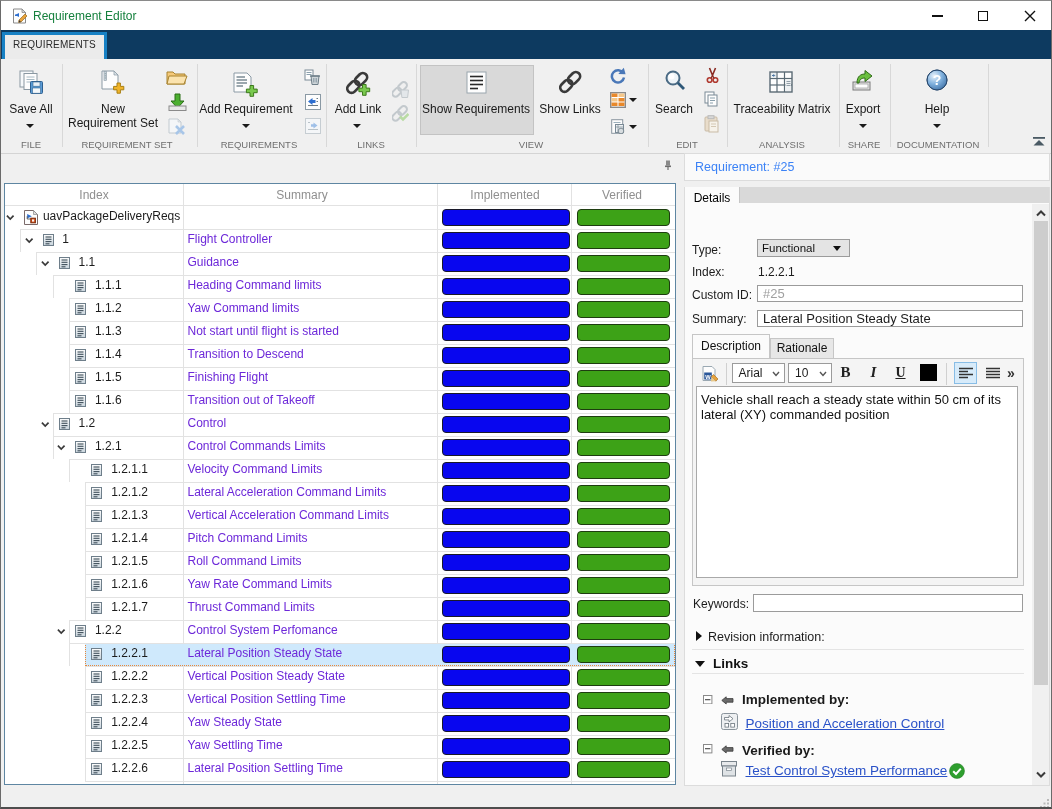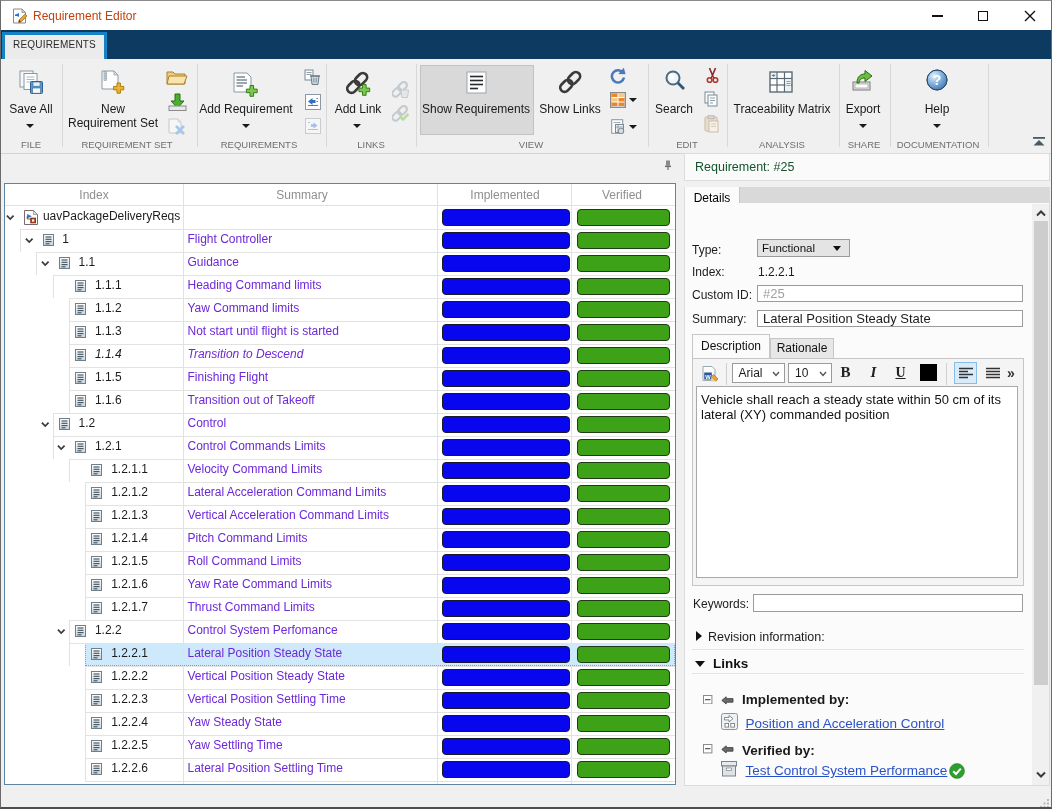--- a/index.html
+++ b/index.html
@@ -2,21 +2,21 @@
 <html><head><meta charset="utf-8"><title>Requirement Editor</title>
 <style>
 *{margin:0;padding:0;box-sizing:border-box;}
 html,body{width:1052px;height:809px;}
 body{font-family:"Liberation Sans",sans-serif;background:#fff;}
 .win{position:relative;width:1052px;height:809px;background:#f0f0f0;overflow:hidden;
      border:1px solid #6a6a6a;border-top:1px solid #8a8a8a;border-bottom:2px solid #4d4d4d;}
 .abs{position:absolute;}
 
 .titlebar{left:0;top:0;width:1050px;height:29px;background:#fff;}
-.title-text{left:32px;top:8px;font-size:12px;color:#c2410c;}
+.title-text{left:32px;top:8px;font-size:12px;color:#15803d;}
 
 .tabstrip{left:0;top:29px;width:1050px;height:29px;background:#0d3a60;}
 .activetab{left:1px;top:30.5px;width:105px;height:27.5px;background:#ebebeb;
   border:3px solid #1781c5;border-bottom:none;font-size:10px;color:#2a2a2a;
   text-align:center;line-height:19px;letter-spacing:0.2px;}
 
 .ribbon{left:0;top:58px;width:1050px;height:95px;background:#f0f0f0;border-bottom:1px solid #d4d4d4;}
 .gsep{top:5px;width:1px;height:83px;background:#d8d8d8;}
 .glabel{top:80px;font-size:9.5px;color:#6e6e6e;text-align:center;white-space:nowrap;}
 .blabel{font-size:12px;color:#1a1a1a;text-align:center;white-space:nowrap;}
@@ -30,21 +30,21 @@
 .rowline{position:absolute;top:0;height:1px;background:#e2e2e2;}
 .rowvline{position:absolute;top:0;width:1px;height:23px;background:#e2e2e2;}
 .idx{position:absolute;top:3px;font-size:12px;color:#1c1c1c;white-space:nowrap;}
 .sum{position:absolute;left:182.5px;top:3px;font-size:12px;color:#6d28d9;white-space:nowrap;}
 .chev{position:absolute;width:9px;height:9px;}
 .bluebar{position:absolute;left:437px;top:3px;width:128px;height:17px;background:#0806ef;border:1.5px solid #191929;border-radius:4px;}
 .greenbar{position:absolute;left:572px;top:3px;width:93px;height:17px;background:#3da217;border:1.5px solid #1e3d10;border-radius:4px;}
 .docicon{position:absolute;top:5px;}
 
 .reqbar{left:683px;top:152px;width:366px;height:28px;background:#fafafa;border:1px solid #dcdcdc;}
-.reqbar-t{left:10px;top:6px;font-size:12.5px;color:#14532d;}
+.reqbar-t{left:10px;top:6px;font-size:12.5px;color:#3b82f6;}
 .tabbar2{left:683px;top:186px;width:366px;height:22px;background:#d9d9d9;border-left:1px solid #dcdcdc;border-right:1px solid #dcdcdc;}
 .dettab{left:0;top:0;width:55px;height:22px;background:#fbfbfb;border-right:1px solid #c6c6c6;font-size:12px;color:#000;text-align:center;line-height:22px;}
 .rcontent{left:683px;top:202px;width:366px;height:583px;background:#fbfbfb;border:1px solid #dcdcdc;border-top:none;}
 .sechdr{position:absolute;left:7px;width:332px;height:25px;border-top:1px solid #e4e4e4;border-bottom:1px solid #e4e4e4;}
 .sechdr .tri{position:absolute;left:3px;top:9px;width:0;height:0;border-left:5px solid transparent;border-right:5px solid transparent;border-top:6px solid #111;}
 .sechdr .txt{position:absolute;left:21px;top:4px;font-size:13.5px;font-weight:bold;color:#111;}
 .flabel{position:absolute;left:7px;font-size:12px;color:#1c1c1c;}
 .finput{position:absolute;background:#fff;border:1px solid #9b9b9b;font-size:13px;color:#1c1c1c;padding:0 5px;line-height:16px;}
 .combo{position:absolute;background:#fff;border:1px solid #9b9b9b;font-size:12px;color:#1c1c1c;}
 .scroll{left:1031px;top:203px;width:17px;height:581px;background:#f0f0f0;}
@@ -420,21 +420,21 @@
           <line x1="2.5" y1="3" x2="8.5" y2="3" stroke="#3f4f5a" stroke-width="1.1"></line>
           <line x1="2.5" y1="5.3" x2="8.5" y2="5.3" stroke="#3f4f5a" stroke-width="1.1"></line>
           <line x1="2.5" y1="7.6" x2="8.5" y2="7.6" stroke="#3f4f5a" stroke-width="1.1"></line>
           <line x1="2.5" y1="9.8" x2="6.5" y2="9.8" stroke="#3f4f5a" stroke-width="1.1"></line>
         </svg>
 <div class="idx" style="left:89.9px;">1.1.3</div>
 <div class="sum">Not start until flight is started</div>
 <div class="bluebar"></div>
         <div class="greenbar"></div>
 </div>
-<div class="row" style="top:160px;font-style:italic;">
+<div class="row" style="top:160px;">
 <div class="rowline" style="left:63.9px;width:606.1px;"></div>
 <div class="rowvline" style="left:63.9px;"></div>
 <svg class="docicon" style="left:70.1px;" width="11" height="12" viewBox="0 0 11 12">
           <defs>
             <linearGradient id="dg" x1="0" y1="0" x2="0" y2="1">
               <stop offset="0" stop-color="#fdfdfd"></stop>
               <stop offset="1" stop-color="#c8d4dc"></stop>
             </linearGradient>
           </defs>
           <rect x="0.5" y="0.5" width="10" height="11" fill="url(#dg)" stroke="#6e7e8a"></rect>

